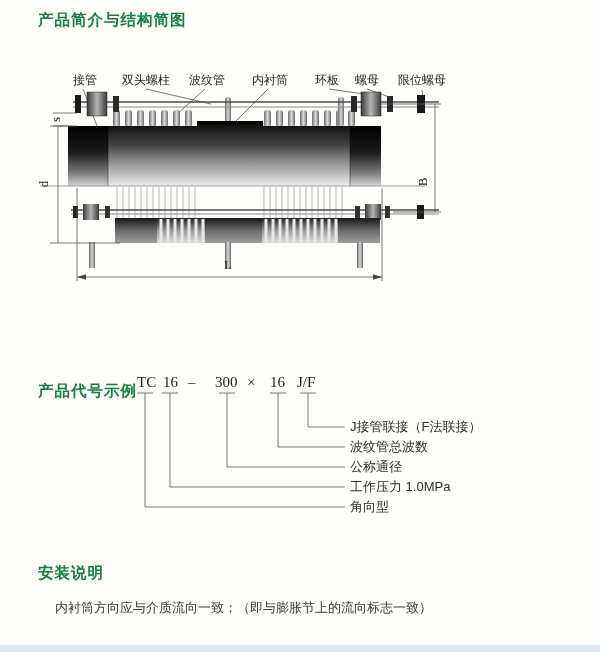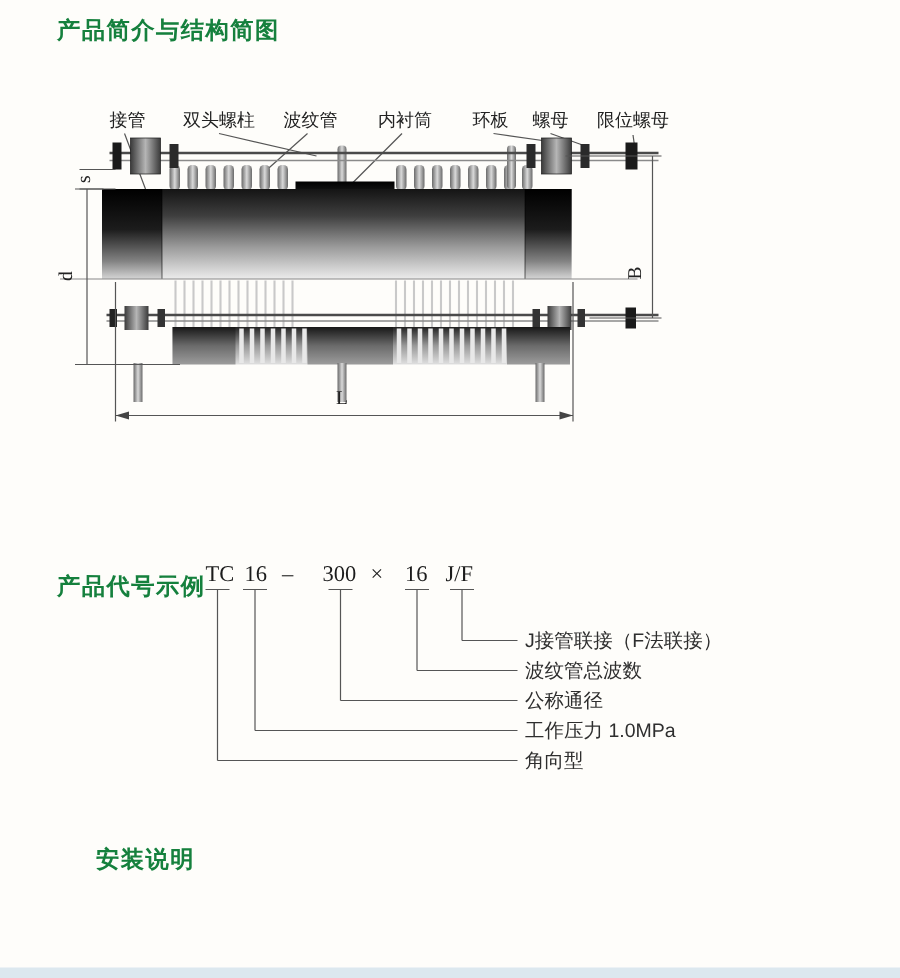--- a/index.html
+++ b/index.html
@@ -8,21 +8,21 @@
     background:#fefdfa;
     font-family:"Liberation Sans", sans-serif;
     color:#333;
   }
   .sec-title{
     position:absolute;left:38px;margin:0;
     font-size:15.5px;font-weight:bold;color:#15803d;letter-spacing:1px;
   }
   #title-intro{top:10px;}
   #title-code{top:345px;margin-top:36px;}
-  #title-install{top:563px;margin-left:26px;}
+  #title-install{top:563px;}
   #struct-svg{position:absolute;left:25px;top:60px;}
   #code-svg{position:absolute;left:120px;top:372px;}
   .install-text{
     position:absolute;left:55px;top:597px;width:490px;
     font-size:13px;line-height:22px;color:#3a3a3a;
   }
   #footer-band{
     position:absolute;left:0;bottom:0;width:600px;height:7px;background:#dce8ef;
   }
   svg text{font-family:"Liberation Sans", sans-serif;}
@@ -300,15 +300,16 @@
     <text class="callout-label" x="230" y="79">波纹管总波数</text>
     <text class="callout-label" x="230" y="99">公称通径</text>
     <text class="callout-label" x="230" y="119">工作压力 1.0MPa</text>
     <text class="callout-label" x="230" y="139">角向型</text>
   </g>
 </svg>
 
 <h2 class="sec-title" id="title-install">安装说明</h2>
 
 <div class="install-text">
+  <div>内衬筒方向应与介质流向一致；（即与膨胀节上的流向标志一致）</div>
 </div>
 
 <div id="footer-band"></div>
 
 </body></html>

